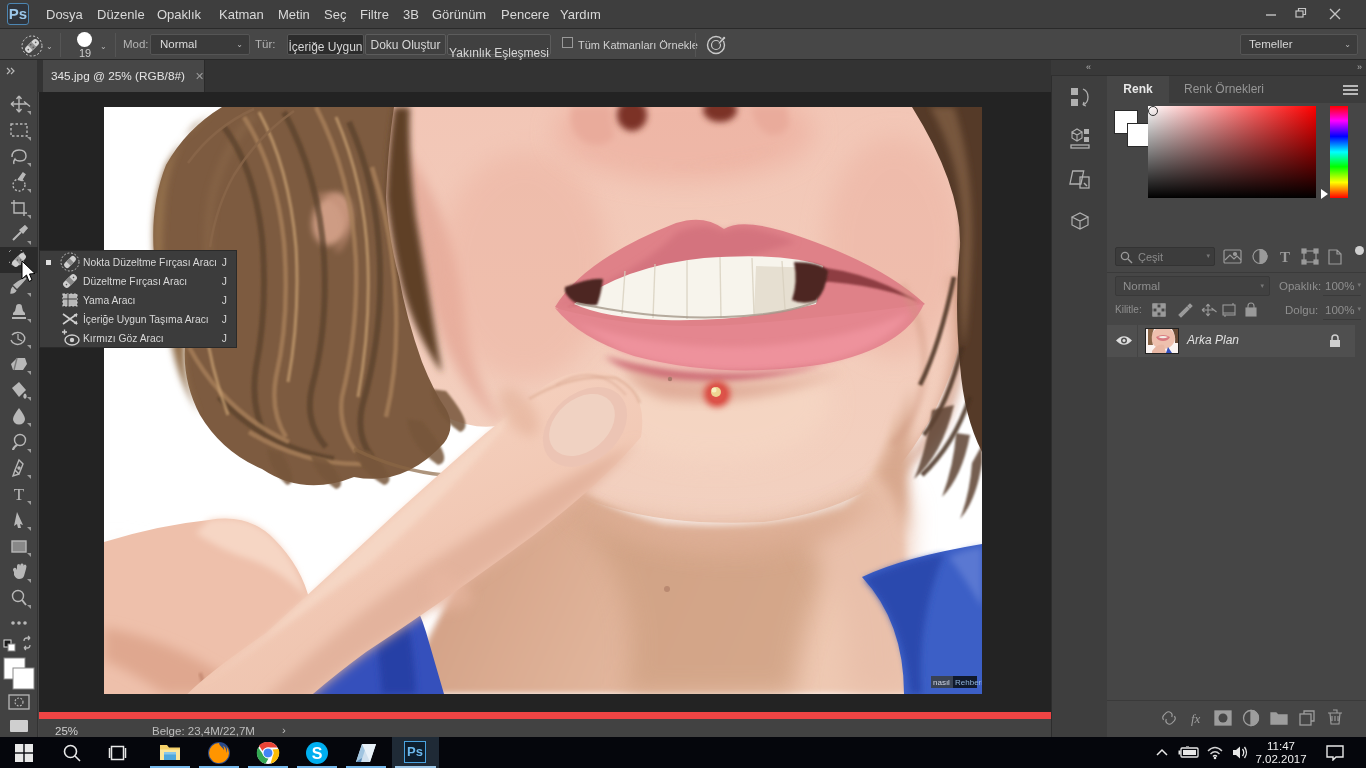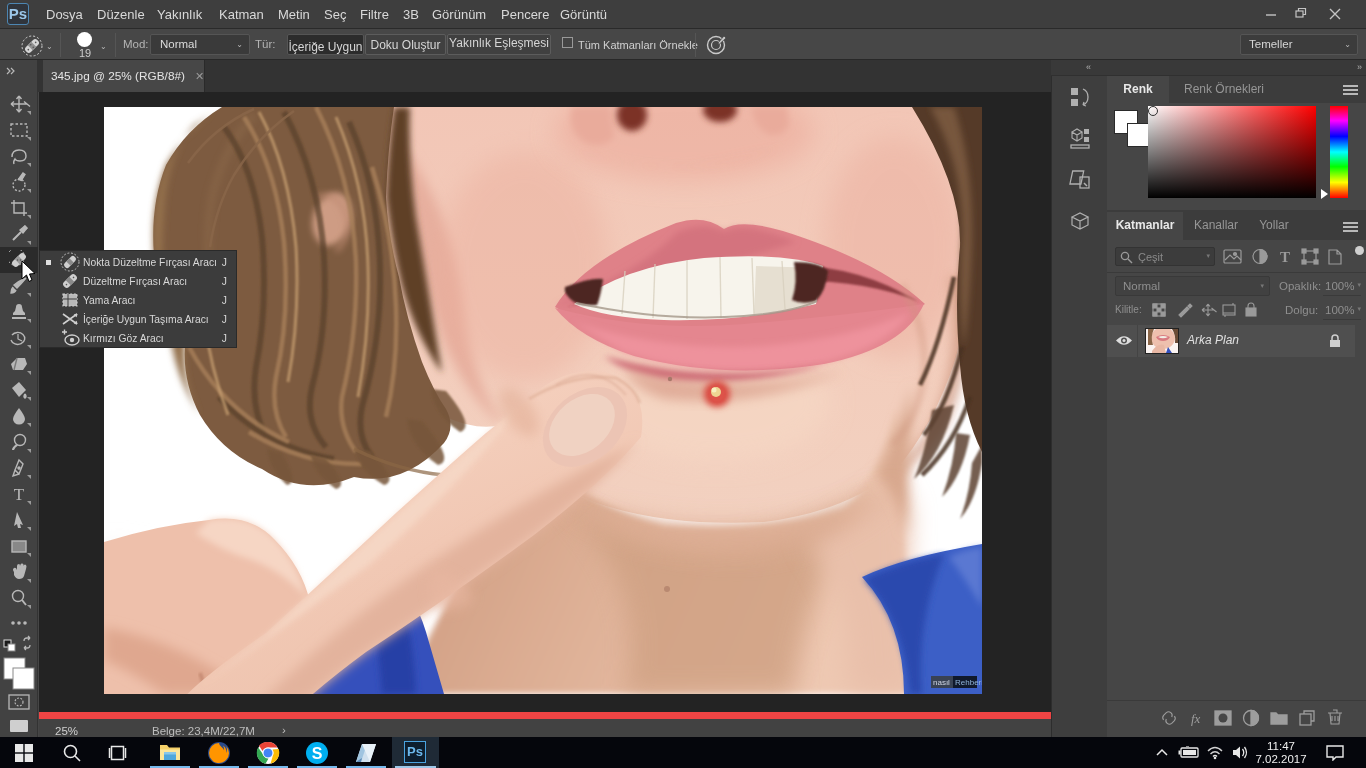--- a/index.html
+++ b/index.html
@@ -37,29 +37,29 @@
 .fi{position:absolute;left:0;width:100%;height:19px;line-height:19px}
 .fi .lbl{position:absolute;left:43px;top:0}
 .fi .j{position:absolute;right:9px;top:0}
 </style></head>
 <body>
 
 <div class="abs" id="menubar">
   <div class="abs" id="pslogo">Ps</div>
   <div class="mi" style="left:46px">Dosya</div>
   <div class="mi" style="left:97px">Düzenle</div>
-  <div class="mi" style="left:157px">Yakınlık</div>
+  <div class="mi" style="left:157px">Opaklık</div>
   <div class="mi" style="left:219px">Katman</div>
   <div class="mi" style="left:278px">Metin</div>
   <div class="mi" style="left:324px">Seç</div>
   <div class="mi" style="left:360px">Filtre</div>
   <div class="mi" style="left:403px">3B</div>
   <div class="mi" style="left:432px">Görünüm</div>
   <div class="mi" style="left:501px">Pencere</div>
-  <div class="mi" style="left:560px">Görüntü</div>
+  <div class="mi" style="left:560px">Yardım</div>
   <svg class="abs" style="left:1264px;top:7px" width="92" height="14" viewBox="0 0 92 14">
     <path d="M2,8 L12,8" stroke="#c4c4c4" stroke-width="1.4"></path>
     <g stroke="#c4c4c4" stroke-width="1.2" fill="none">
         <rect x="32" y="4" width="7" height="6"></rect>
         <path d="M34.5,4 V1.5 H41.5 V7.5 H39"></path>
       </g>
     <path d="M66,2 L76,12 M76,2 L66,12" stroke="#c4c4c4" stroke-width="1.4"></path>
   </svg>
 </div>
 
@@ -82,21 +82,21 @@
   <div class="abs" style="left:77px;top:2px;width:15px;height:15px;border-radius:50%;background:#fff"></div>
   <div class="abs" style="left:79px;top:17px;color:#ccc;font-size:11px">19</div>
   <div class="abs" style="left:100px;top:12px;color:#bbb;font-size:8px">⌄</div>
   <div class="osep" style="left:115px"></div>
   <div class="abs" style="left:123px;top:8px;color:#b4b4b4">Mod:</div>
   <div class="abs" style="left:150px;top:4px;width:100px;height:21px;background:#3a3a3a;border:1px solid #555;border-radius:2px;color:#dcdcdc;padding:3px 0 0 9px">Normal<span style="position:absolute;right:6px;top:5px;font-size:8px;color:#bbb">⌄</span></div>
 
   <div class="abs" style="left:255px;top:8px;color:#b4b4b4">Tür:</div>
   <div class="obtn sel" style="left:287px;width:77px;padding-top:5px">İçeriğe Uygun</div>
   <div class="obtn" style="left:365px;width:81px;padding-top:3px">Doku Oluştur</div>
-  <div class="obtn" style="left:447px;width:104px;padding-top:1px">Yakınlık Eşleşmesi</div>
+  <div class="obtn" style="left:447px;width:104px;padding-top:11px">Yakınlık Eşleşmesi</div>
   <div class="abs" style="left:562px;top:7px;width:11px;height:11px;border:1px solid #999;background:#444"></div>
   <div class="abs" style="left:578px;top:9px;color:#d0d0d0;font-size:11px">Tüm Katmanları Örnekle</div>
   <div class="osep" style="left:695px"></div>
   <svg class="abs" style="left:705px;top:4px" width="22" height="22" viewBox="0 0 22 22">
       <circle cx="11" cy="11" r="8.5" fill="none" stroke="#c9c9c9" stroke-width="1.4"></circle>
       <circle cx="11" cy="11" r="4.5" fill="none" stroke="#c9c9c9" stroke-width="1.2"></circle>
       <path d="M13,9 L19,2 l2,2 L14,10.5 Z" fill="#c9c9c9" stroke="#474747" stroke-width="0.8"></path>
     </svg>
   <div class="abs" style="left:1240px;top:4px;width:118px;height:21px;background:#3c3c3c;border:1px solid #555;border-radius:2px;color:#d6d6d6;padding:3px 0 0 8px;font-size:11.5px">Temeller<span style="position:absolute;right:6px;top:5px;font-size:8px;color:#bbb">⌄</span></div>
 </div>
@@ -522,26 +522,20 @@
   </div>
   <div class="abs" style="left:0;top:43px;width:259px;height:105px;background:#464646">
     <div class="abs" style="left:7px;top:7px;width:24px;height:24px;background:#fff;border:1px solid #2a2a2a"></div>
     <div class="abs" style="left:20px;top:20px;width:24px;height:24px;background:#fff;border:1px solid #2a2a2a"></div>
     <div class="abs" style="left:41px;top:3px;width:168px;height:92px;background:linear-gradient(to bottom,rgba(0,0,0,0) 0%,#000 100%),linear-gradient(to right,#ffffff 0%,#ff0000 100%)"></div>
     <div class="abs" style="left:41px;top:3px;width:10px;height:10px;border-radius:50%;border:1.5px solid #333;background:transparent"></div>
     <div class="abs" style="left:223px;top:3px;width:18px;height:92px;background:linear-gradient(to bottom,#ff0000 0%,#ff00ff 16%,#0000ff 33%,#00ffff 50%,#00ff00 66%,#ffff00 83%,#ff0000 100%)"></div>
     <div class="abs" style="left:214px;top:86px;width:0;height:0;border-top:5px solid transparent;border-bottom:5px solid transparent;border-left:7px solid #fff"></div>
   </div>
 
-  <div class="abs" style="left:0;top:150px;width:259px;height:30px;background:#3c3c3c">
-    <div class="abs" style="left:0;top:2px;width:76px;height:28px;background:#464646;color:#e8e8e8;font-size:12px;font-weight:bold;text-align:center;line-height:26px">Katmanlar</div>
-    <div class="abs" style="left:76px;top:2px;width:66px;color:#969696;font-size:12px;line-height:26px;text-align:center">Kanallar</div>
-    <div class="abs" style="left:142px;top:2px;width:50px;color:#969696;font-size:12px;line-height:26px;text-align:center">Yollar</div>
-    <div class="abs" style="right:8px;top:12px;width:15px;height:2px;background:#b8b8b8;box-shadow:0 4px 0 #b8b8b8,0 8px 0 #b8b8b8"></div>
-  </div>
   <div class="abs" style="left:0;top:180px;width:259px;height:497px;background:#464646">
 
     <div class="abs" style="left:8px;top:7px;width:100px;height:19px;background:#3c3c3c;border:1px solid #333;border-radius:2px;color:#8a8a8a;font-size:11px">
       <svg style="position:absolute;left:4px;top:3px" width="13" height="13" viewBox="0 0 13 13">
           <circle cx="5" cy="5" r="3.6" fill="none" stroke="#9a9a9a" stroke-width="1.3"></circle>
           <path d="M8,8 L12,12" stroke="#9a9a9a" stroke-width="1.4"></path>
         </svg>
         <span style="position:absolute;left:22px;top:3px">Çeşit</span>
         <span style="position:absolute;right:4px;top:4px;font-size:7px;color:#777">▾</span>
     </div>

